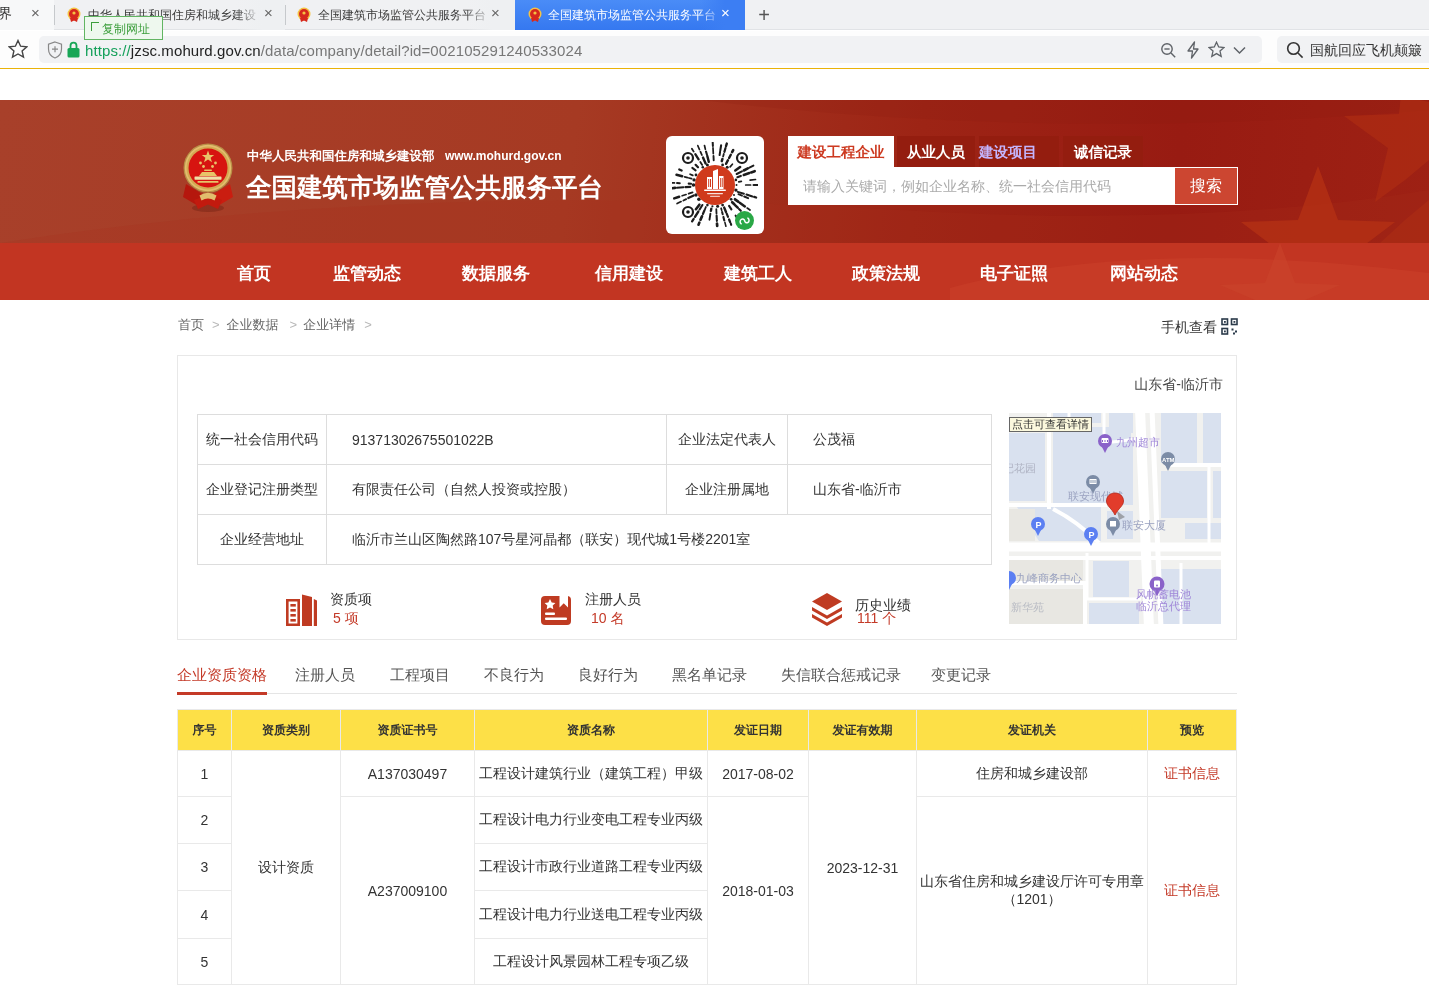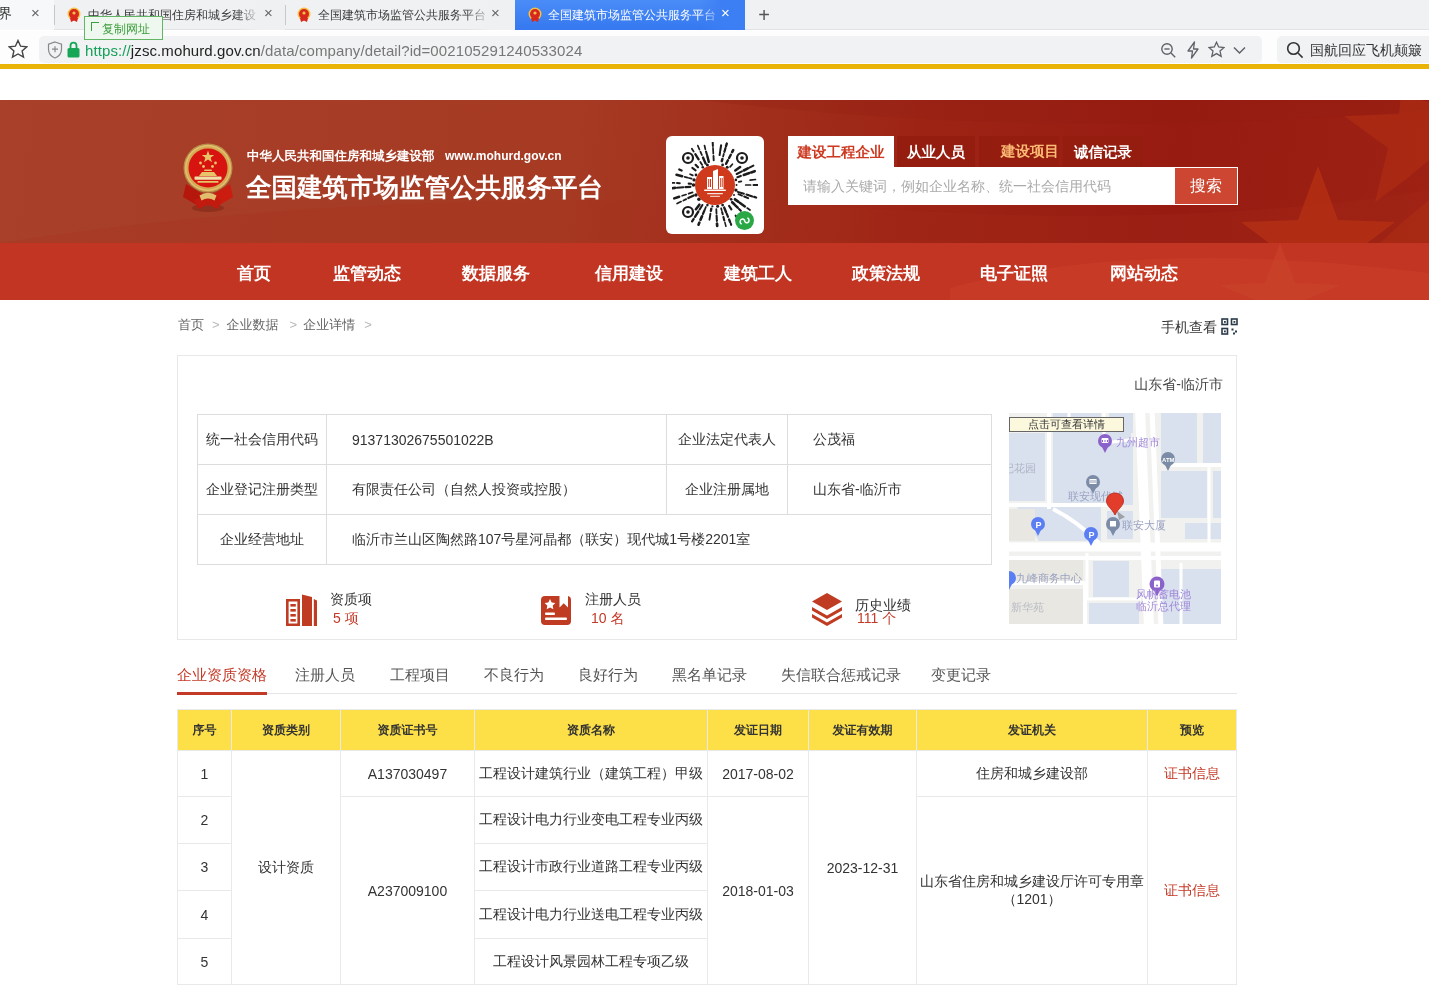--- a/index.html
+++ b/index.html
@@ -59,21 +59,21 @@
           </svg>
       </span>
       <span class="abs" style="left:33px;top:7px;font-size:12px;color:#fff;white-space:nowrap;">全国建筑市场监管公共服务平台</span>
       <div class="abs" style="left:185px;top:0;width:45px;height:30px;background:linear-gradient(90deg,rgba(60,126,243,0),#3c7ef3 55%);"></div>
       <span class="abs" style="left:206px;top:4px;font-size:15px;color:#fff;">×</span>
     </div>
 
     <div class="abs" style="left:755px;top:6px;width:18px;height:18px;color:#555;font-size:20px;line-height:18px;text-align:center;font-weight:300;">+</div>
   </div>
 
-  <div class="abs" id="addressbar" style="left:0;top:31px;width:1429px;height:38px;background:#fdfdfd;border-bottom:5px solid #eab308;">
+  <div class="abs" id="addressbar" style="left:0;top:31px;width:1429px;height:38px;background:#fdfdfd;border-bottom:1px solid #eab308;">
 
     <svg class="abs" style="left:8px;top:8px;" width="20" height="20" viewBox="0 0 20 20">
         <path d="M10 1.5 L12.6 7.2 L18.8 7.8 L14.1 12 L15.5 18.2 L10 15 L4.5 18.2 L5.9 12 L1.2 7.8 L7.4 7.2 Z" fill="none" stroke="#444" stroke-width="1.4"></path>
       </svg>
 
     <div class="abs" style="left:39px;top:5px;width:1223px;height:27px;background:#f1f2f4;border-radius:5px;"></div>
 
     <svg class="abs" style="left:47px;top:10px;" width="16" height="18" viewBox="0 0 16 18">
         <path d="M8 1 L14.5 3.2 V8 C14.5 12.5 11.8 15.6 8 17 C4.2 15.6 1.5 12.5 1.5 8 V3.2 Z" fill="none" stroke="#888" stroke-width="1.2"></path>
         <path d="M8 5.2 V11.2 M5 8.2 H11" stroke="#888" stroke-width="1.2"></path>
@@ -281,21 +281,21 @@
           </g>
         </svg>
       <div class="abs" style="left:69px;top:75px;width:19px;height:19px;border-radius:50%;background:#2aa846;"></div>
       <svg class="abs" style="left:72px;top:78px;" width="13" height="13" viewBox="0 0 13 13">
           <path d="M3.2 9.8 C1.6 8.7 1.8 6.3 3.4 5.4 C4.8 4.6 6.5 5.3 6.7 6.9 C6.9 8.4 8.4 9.2 9.8 8.5 C11.4 7.6 11.5 5.2 9.9 4.1" fill="none" stroke="#fff" stroke-width="1.5" stroke-linecap="round"></path>
         </svg>
     </div>
 
     <div class="abs" style="left:788px;top:36px;width:106px;height:31px;background:#fff;text-align:center;line-height:32px;font-size:14.5px;font-weight:bold;color:#cd3a21;">建设工程企业</div>
     <div class="abs" style="left:897px;top:36px;width:78px;height:31px;background:#941d0f;text-align:center;line-height:32px;font-size:14.5px;font-weight:bold;color:#fff;">从业人员</div>
-    <div class="abs" style="left:979px;top:36px;width:80px;height:31px;background:#941d0f;text-align:right;line-height:32px;font-size:14.5px;font-weight:bold;color:#fdba74;font-family:Liberation Mono, monospace;">建设项目</div>
+    <div class="abs" style="left:979px;top:36px;width:80px;height:31px;background:#941d0f;text-align:left;line-height:32px;font-size:14.5px;font-weight:bold;color:#c4b5fd;">建设项目</div>
     <div class="abs" style="left:1063px;top:36px;width:80px;height:31px;background:#941d0f;text-align:center;line-height:32px;font-size:14.5px;font-weight:bold;color:#fff;">诚信记录</div>
 
     <div class="abs" style="left:788px;top:67px;width:386px;height:38px;background:#fff;line-height:38px;font-size:14px;color:#aaa;padding-left:15px;white-space:nowrap;">请输入关键词，例如企业名称、统一社会信用代码</div>
     <div class="abs" style="left:1174px;top:67px;width:64px;height:38px;background:#fff;">
         <div class="abs" style="left:1px;top:1px;width:62px;height:36px;background:#cc4631;text-align:center;line-height:36px;font-size:16px;color:#fff;">搜索</div>
       </div>
   </div>
 
   <div class="abs" id="nav" style="left:0;top:243px;width:1429px;height:57px;background:#c23522;overflow:hidden;">
     <svg class="abs" style="left:950px;top:0;" width="479" height="57" viewBox="0 0 479 57">
@@ -465,21 +465,21 @@
           <text x="7" y="169" font-size="11" fill="#9aa2c0">九峰商务中心</text>
           <text x="2" y="198" font-size="11" fill="#b9bcc4">新华苑</text>
           <circle cx="148" cy="171" r="7.5" fill="#8a62c9"></circle>
           <path d="M145 177.5 L148 183.5 L151 177.5 Z" fill="#8a62c9"></path>
           <rect x="145" y="167.5" width="6" height="7" rx="1" fill="#fff"></rect>
           <circle cx="148" cy="172.5" r="0.9" fill="#8a62c9"></circle>
           <text x="127" y="185" font-size="11" fill="#9f86d8">风帆蓄电池</text>
           <text x="127" y="197" font-size="11" fill="#9f86d8">临沂总代理</text>
           <text x="-6" y="59" font-size="11" fill="#b0b4c4">记花园</text>
         </svg>
-      <div class="abs" style="left:0;top:4px;background:#fbf8dd;border:1px solid #666;font-size:11px;line-height:13px;color:#333;padding:0 18px;">点击可查看详情</div>
+      <div class="abs" style="left:0;top:4px;background:#fbf8dd;border:1px solid #666;font-size:11px;line-height:13px;color:#333;padding:0 2px;">点击可查看详情</div>
     </div>
   </div>
   <style>
     #infotbl td { border:1px solid #ddd; }
     #infotbl .lbl { text-align:center; }
     #infotbl .val { padding-left:25px; }
   </style>
 
   <div class="abs" style="left:177px;top:660px;width:1060px;height:34px;border-bottom:1px solid #e5e5e5;font-size:15px;color:#555;">
     <div class="abs" style="left:0;top:6px;color:#c43a28;border-bottom:3px solid #c43a28;padding-bottom:7px;">企业资质资格</div>

